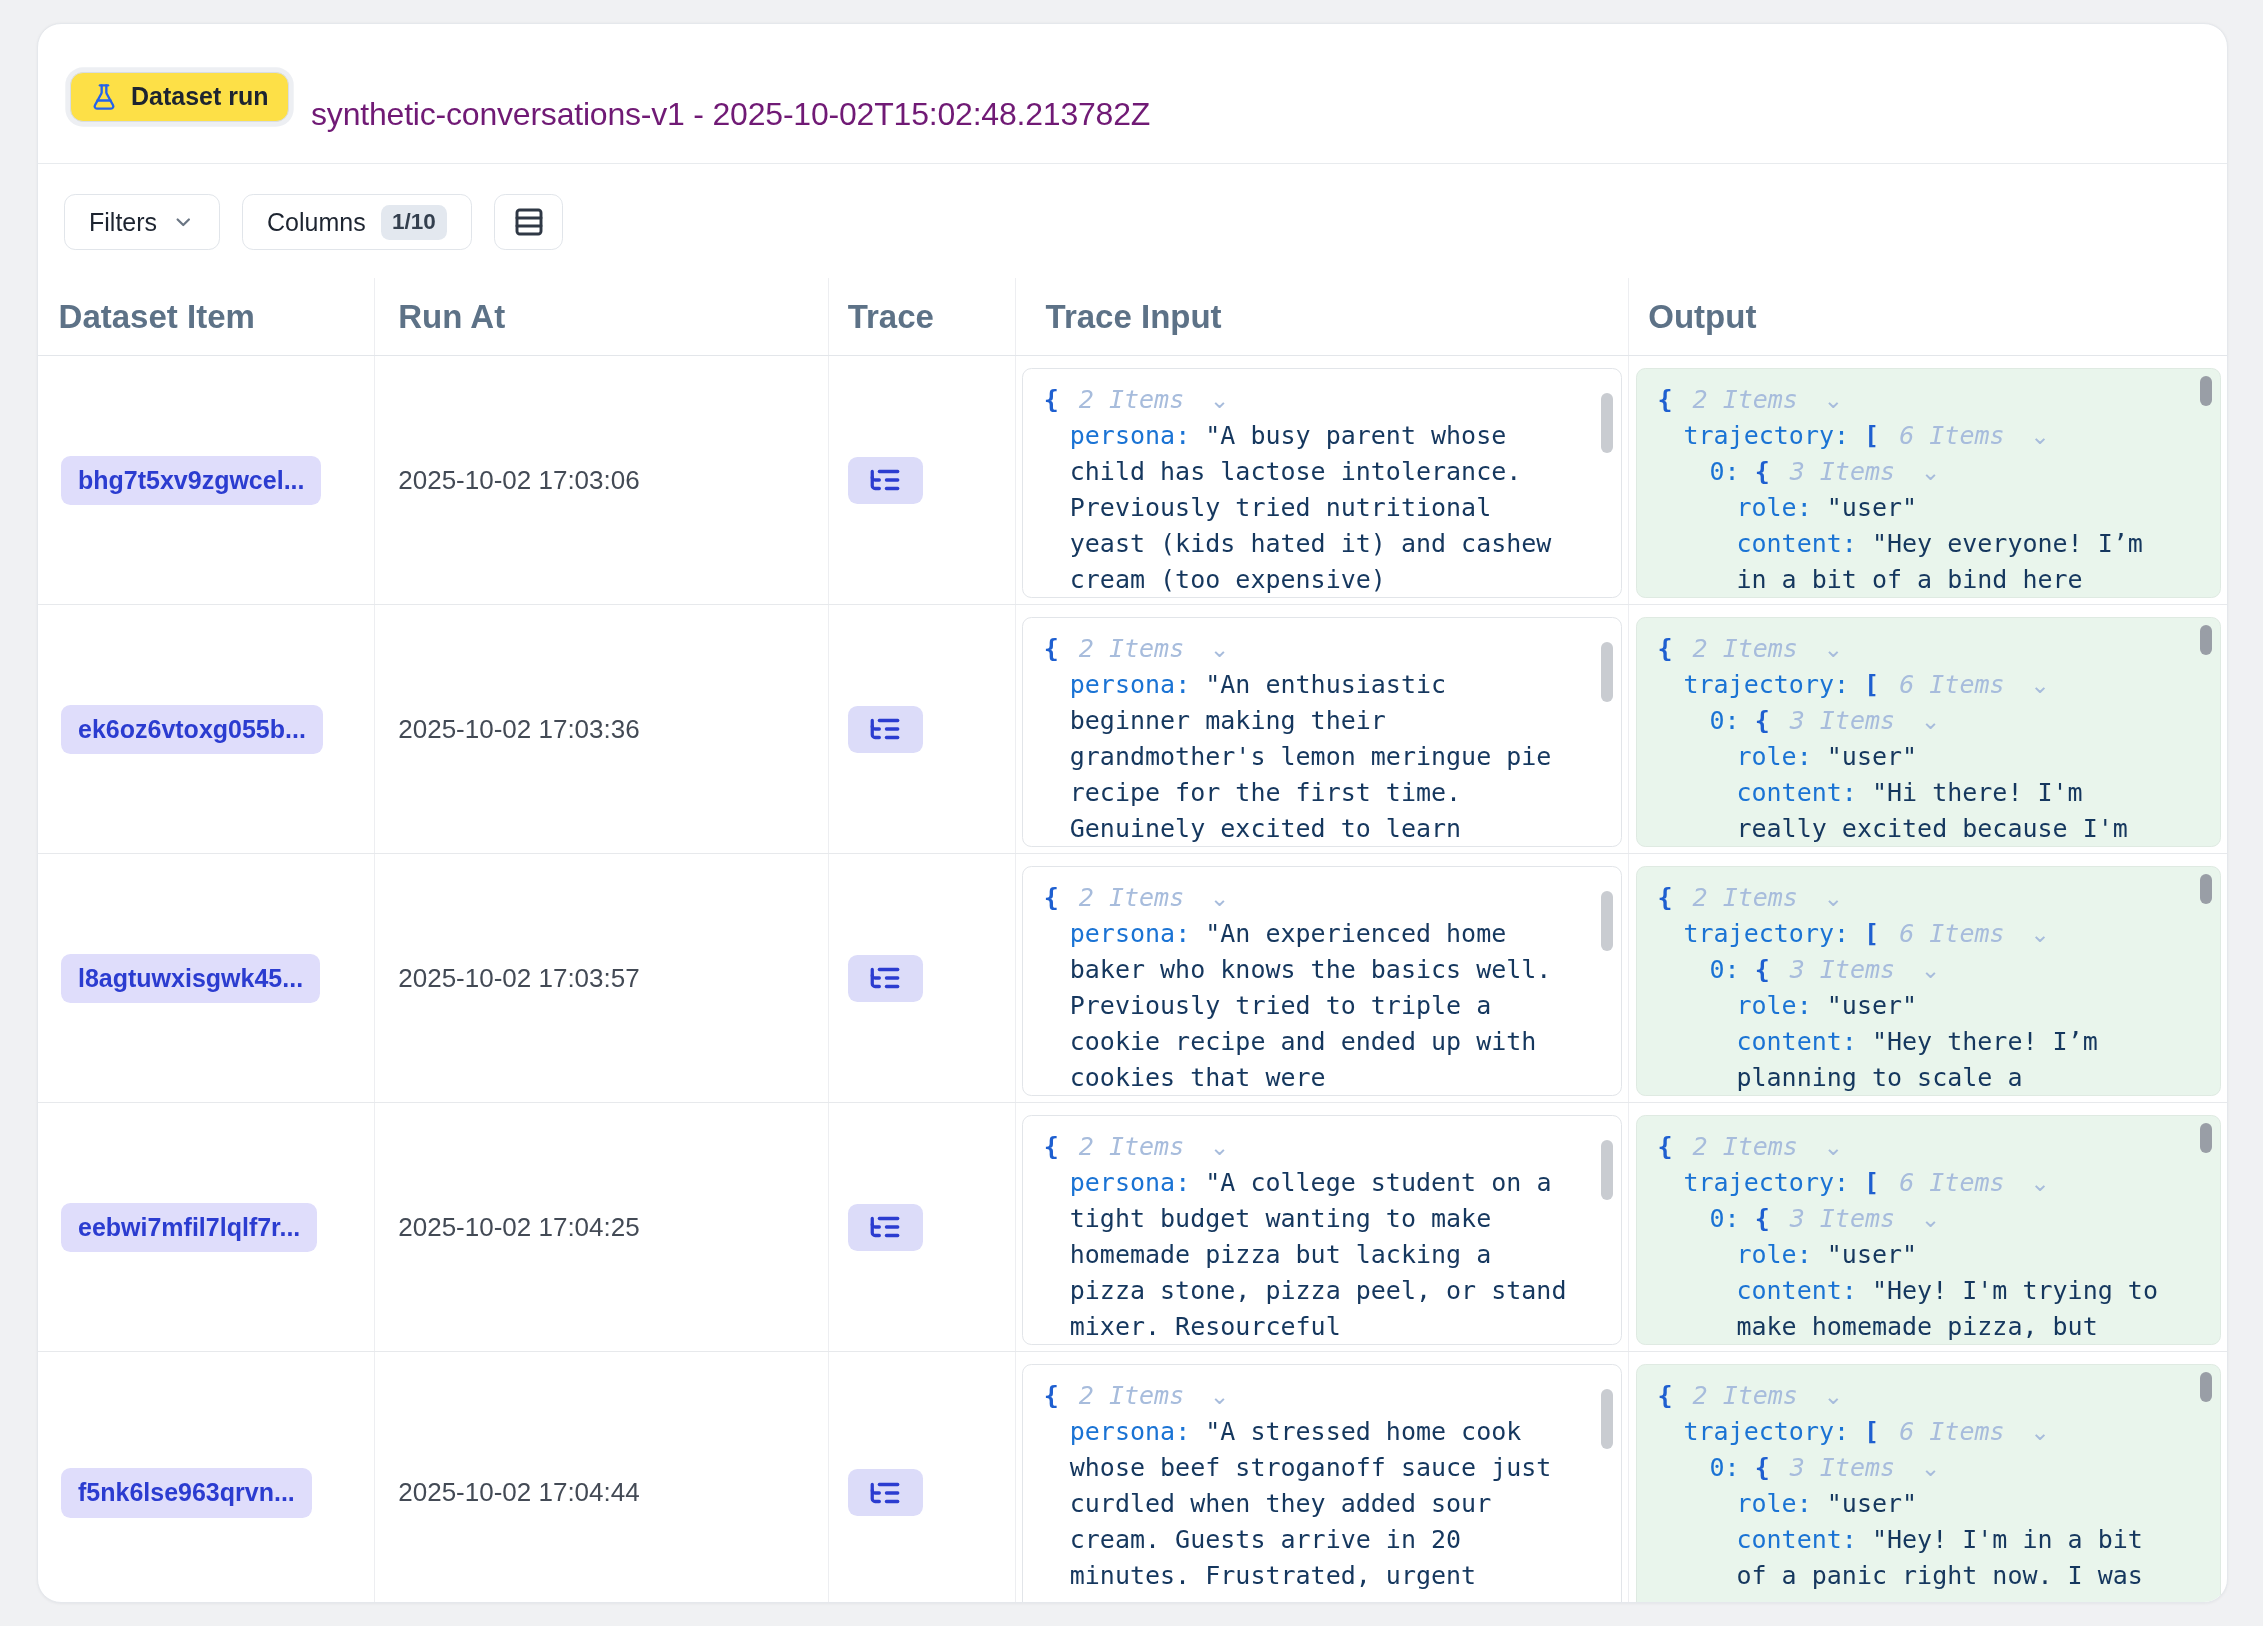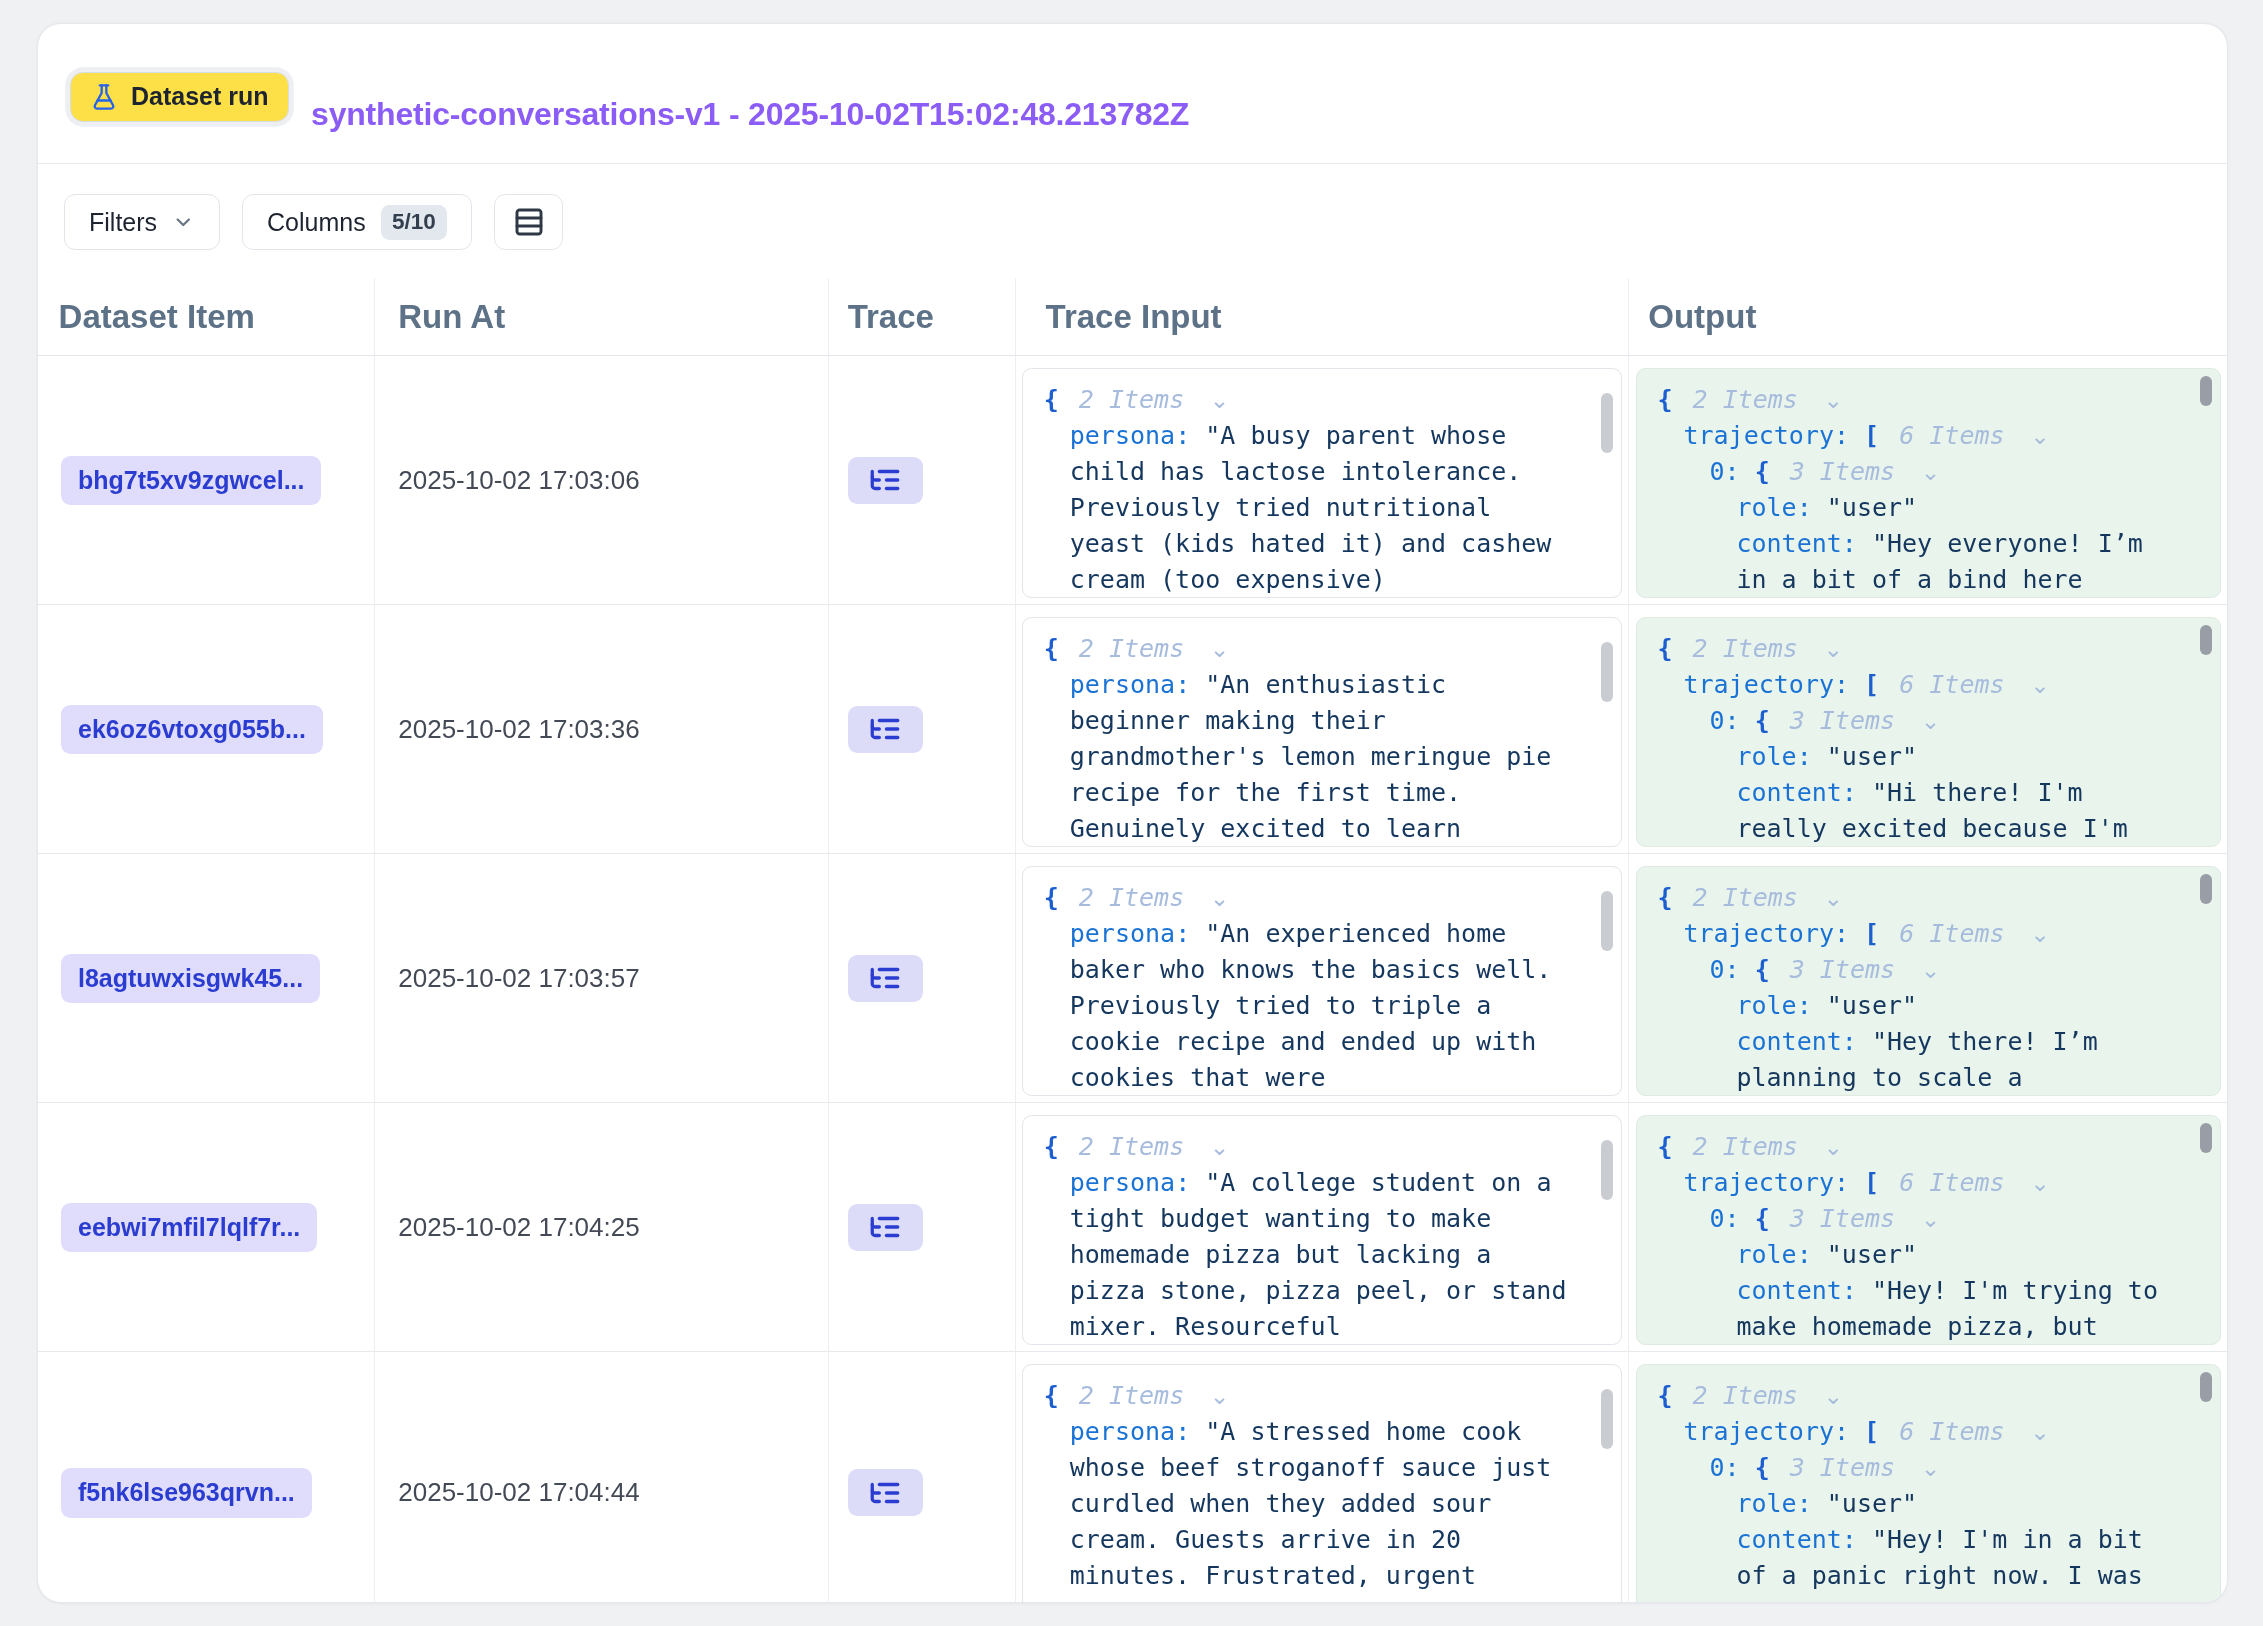--- a/index.html
+++ b/index.html
@@ -14,21 +14,21 @@
     overflow:hidden;box-shadow:0 0.9px 2.8px rgba(15,23,42,.05);box-sizing:border-box;
   }
   
   .card-header{display:flex;align-items:center;gap:22.5px;padding:36px 32px 30px 32px;border-bottom:0.9px solid #e8ebee;}
   .run-badge{
     display:inline-flex;align-items:center;gap:13px;padding:9.4px 19px;background:#fde047;
     border:1.9px solid #d8dde4;border-radius:13px;box-shadow:0 0 0 4.7px #edeff3;
     font-size:25px;font-weight:700;color:#1d2430;cursor:pointer;
   }
   .run-badge svg{display:block;}
-  .page-title{font-size:32px;font-weight:700;color:#8b5cf6;letter-spacing:-0.2px;margin-top:36px;}
+  .page-title{font-size:32px;font-weight:400;color:#701a75;letter-spacing:-0.2px;margin-top:36px;}
   
   .toolbar{display:flex;align-items:center;gap:22.5px;padding:30px 26px 28px 26px;}
   .btn{
     display:inline-flex;align-items:center;gap:15px;height:56px;padding:0 24px;
     background:#fff;border:1.9px solid #e1e5ea;border-radius:11.2px;font-size:25px;
     color:#1d2430;font-weight:500;cursor:pointer;box-sizing:border-box;
   }
   .btn .count-pill{background:#e3e8ef;border-radius:8.4px;padding:4.7px 11.2px;font-size:22.5px;font-weight:600;color:#333f4e;}
   .icon-btn{width:69px;justify-content:center;padding:0;}
   
@@ -105,21 +105,21 @@
 
   <div class="toolbar">
     <button class="btn">
       <span>Filters</span>
       <svg width="22.5" height="22.5" viewBox="0 0 24 24" fill="none" stroke="#6b7684" stroke-width="2.4" stroke-linecap="round" stroke-linejoin="round">
           <polyline points="6 9 12 15 18 9"></polyline>
         </svg>
     </button>
     <button class="btn">
       <span>Columns</span>
-      <span class="count-pill">5/10</span>
+      <span class="count-pill">1/10</span>
     </button>
     <button class="btn icon-btn">
       <svg width="32" height="32" viewBox="0 0 24 24" fill="none" stroke="#2f3845" stroke-width="2.2" stroke-linecap="round" stroke-linejoin="round">
           <rect x="3" y="3" width="18" height="18" rx="2"></rect>
           <path d="M21 9H3"></path>
           <path d="M21 15H3"></path>
         </svg>
     </button>
   </div>
 

